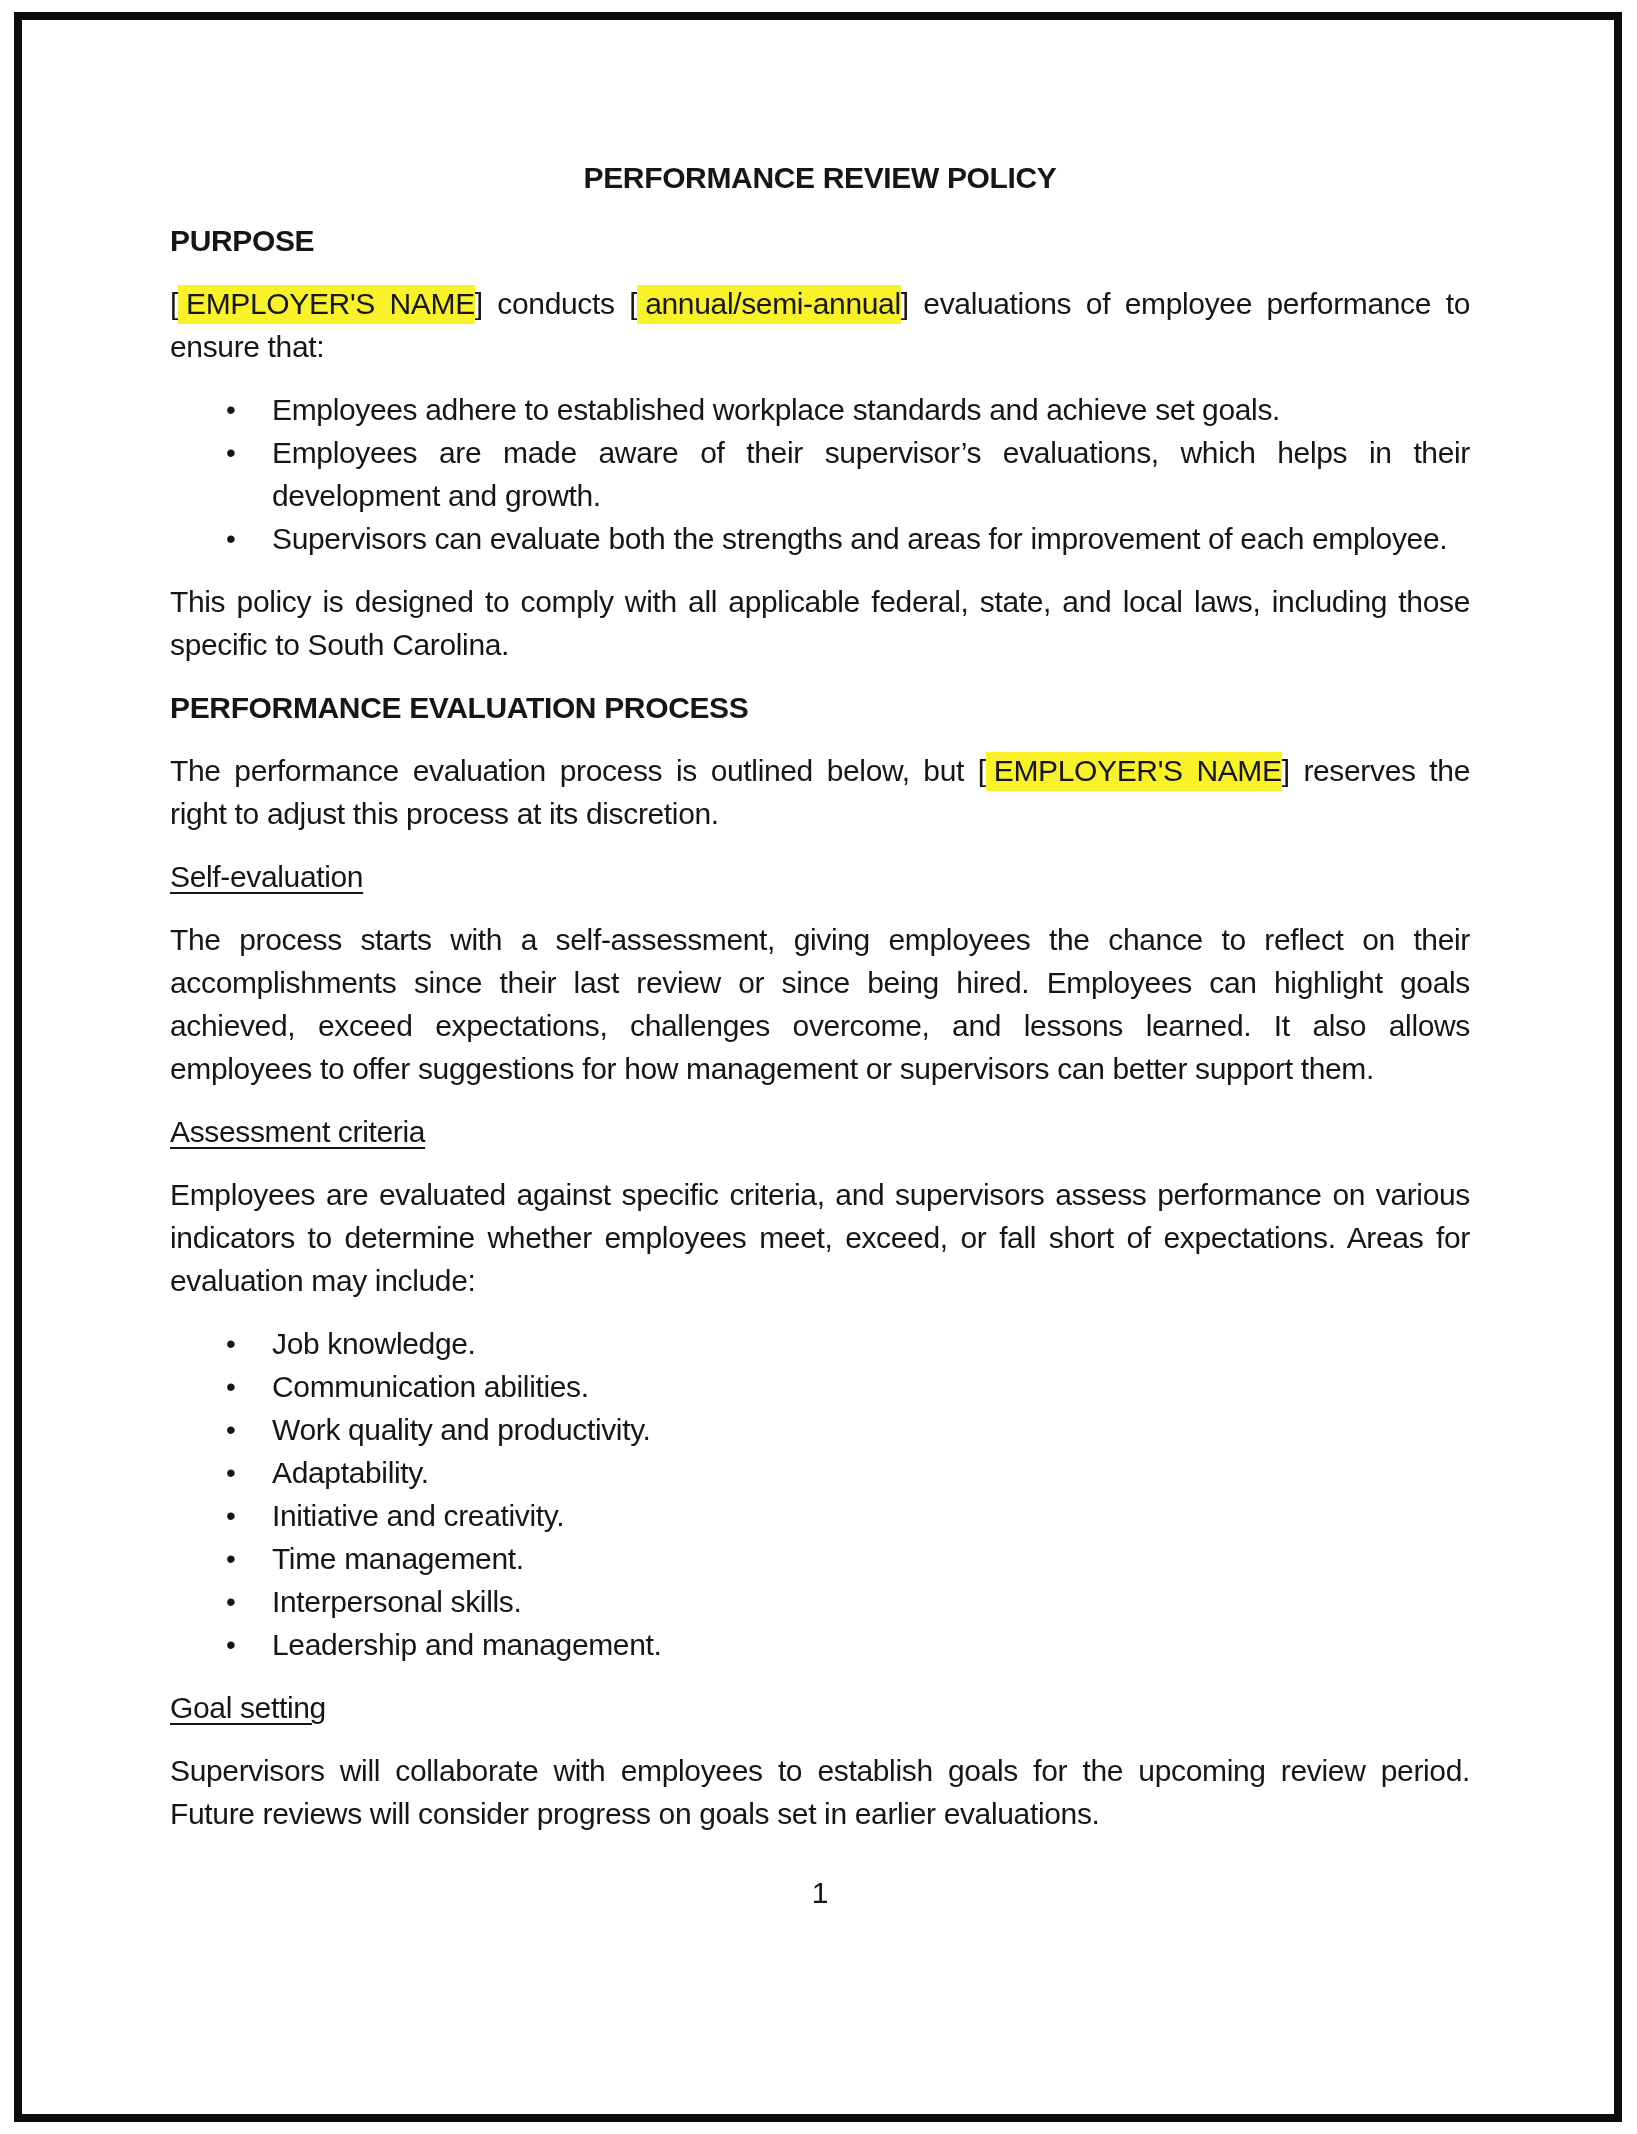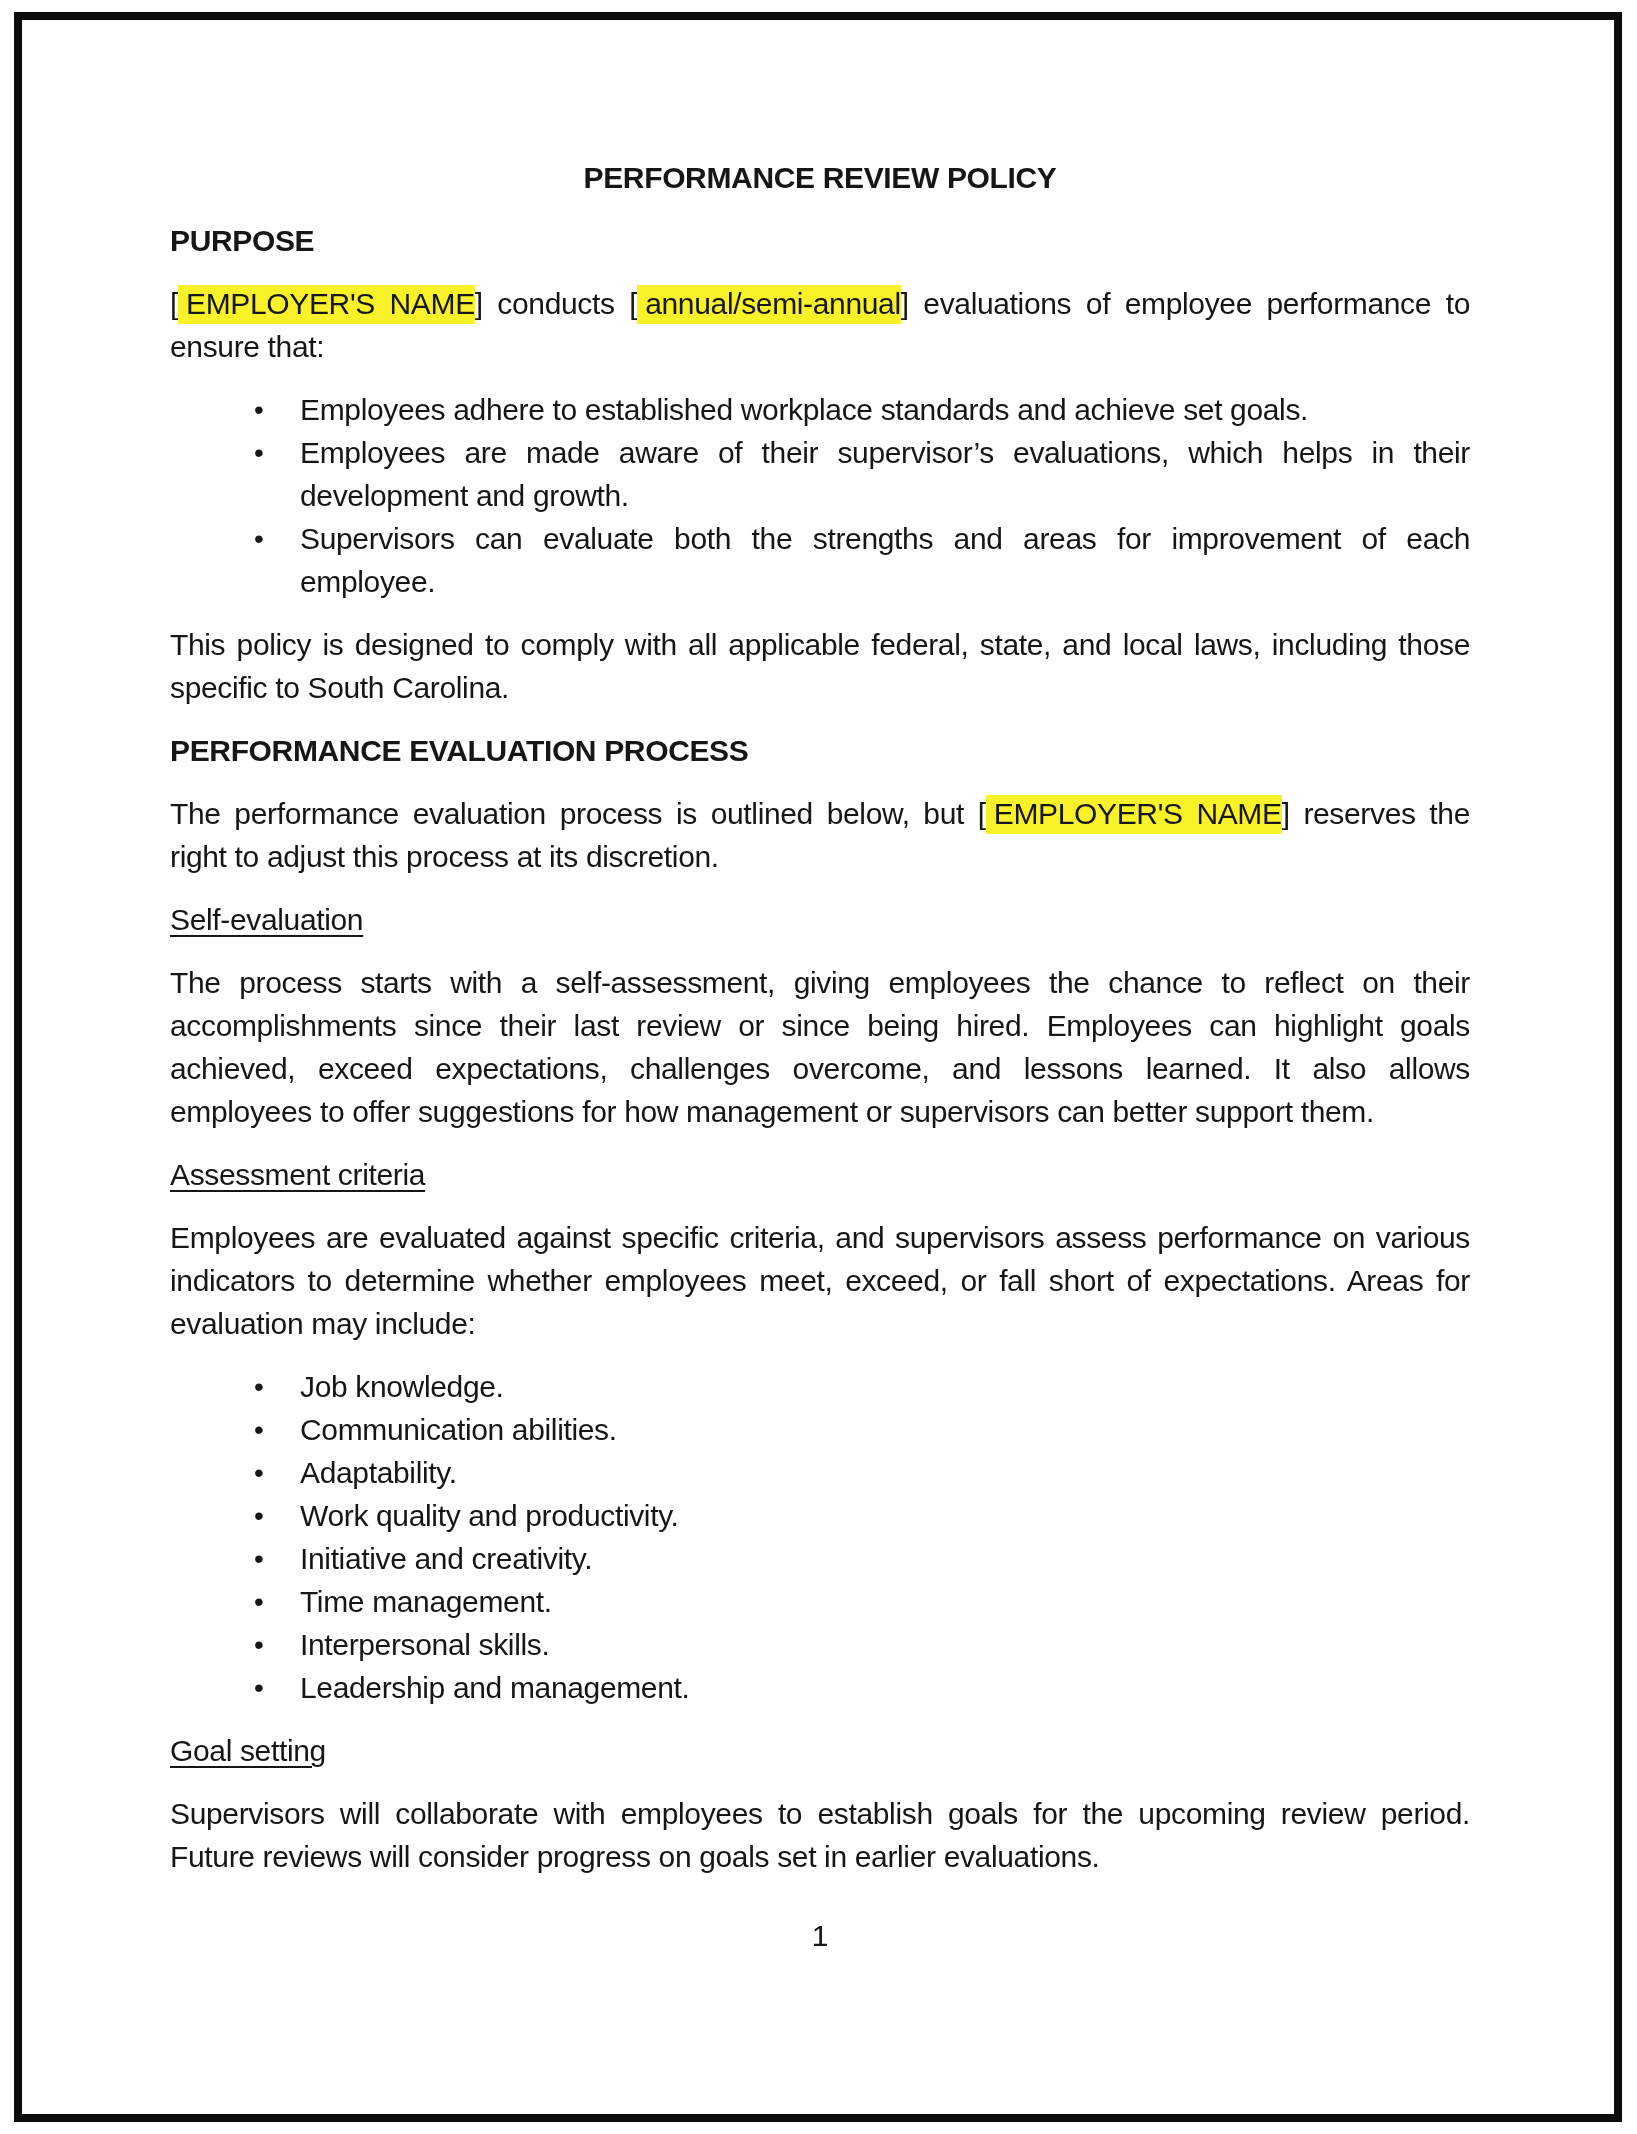--- a/index.html
+++ b/index.html
@@ -56,21 +56,20 @@
     text-align: justify;
   }
   ul.bullets {
     list-style: none;
     margin: 20px 0;
     padding: 0 0 0 102px;
   }
   ul.bullets li {
     position: relative;
     text-align: justify;
-    margin-left: 28px;
   }
   ul.bullets li::before {
     content: "\2022";
     position: absolute;
     left: -46px;
     top: 0;
     font-size: 28px;
   }
   .hl {
     background: var(--hl, #faf228);
@@ -111,22 +110,22 @@
 
     <p class="body-par">The process starts with a self-assessment, giving employees the chance to reflect on their accomplishments since their last review or since being hired. Employees can highlight goals achieved, exceed expectations, challenges overcome, and lessons learned. It also allows employees to offer suggestions for how management or supervisors can better support them.</p>
 
     <div class="subheading">Assessment criteria</div>
 
     <p class="body-par">Employees are evaluated against specific criteria, and supervisors assess performance on various indicators to determine whether employees meet, exceed, or fall short of expectations. Areas for evaluation may include:</p>
 
     <ul class="bullets">
       <li>Job knowledge.</li>
       <li>Communication abilities.</li>
+      <li>Work quality and productivity.</li>
       <li>Adaptability.</li>
-      <li>Work quality and productivity.</li>
       <li>Initiative and creativity.</li>
       <li>Time management.</li>
       <li>Interpersonal skills.</li>
       <li>Leadership and management.</li>
     </ul>
 
     <div class="subheading">Goal setting</div>
 
     <p class="body-par">Supervisors will collaborate with employees to establish goals for the upcoming review period. Future reviews will consider progress on goals set in earlier evaluations.</p>
 

